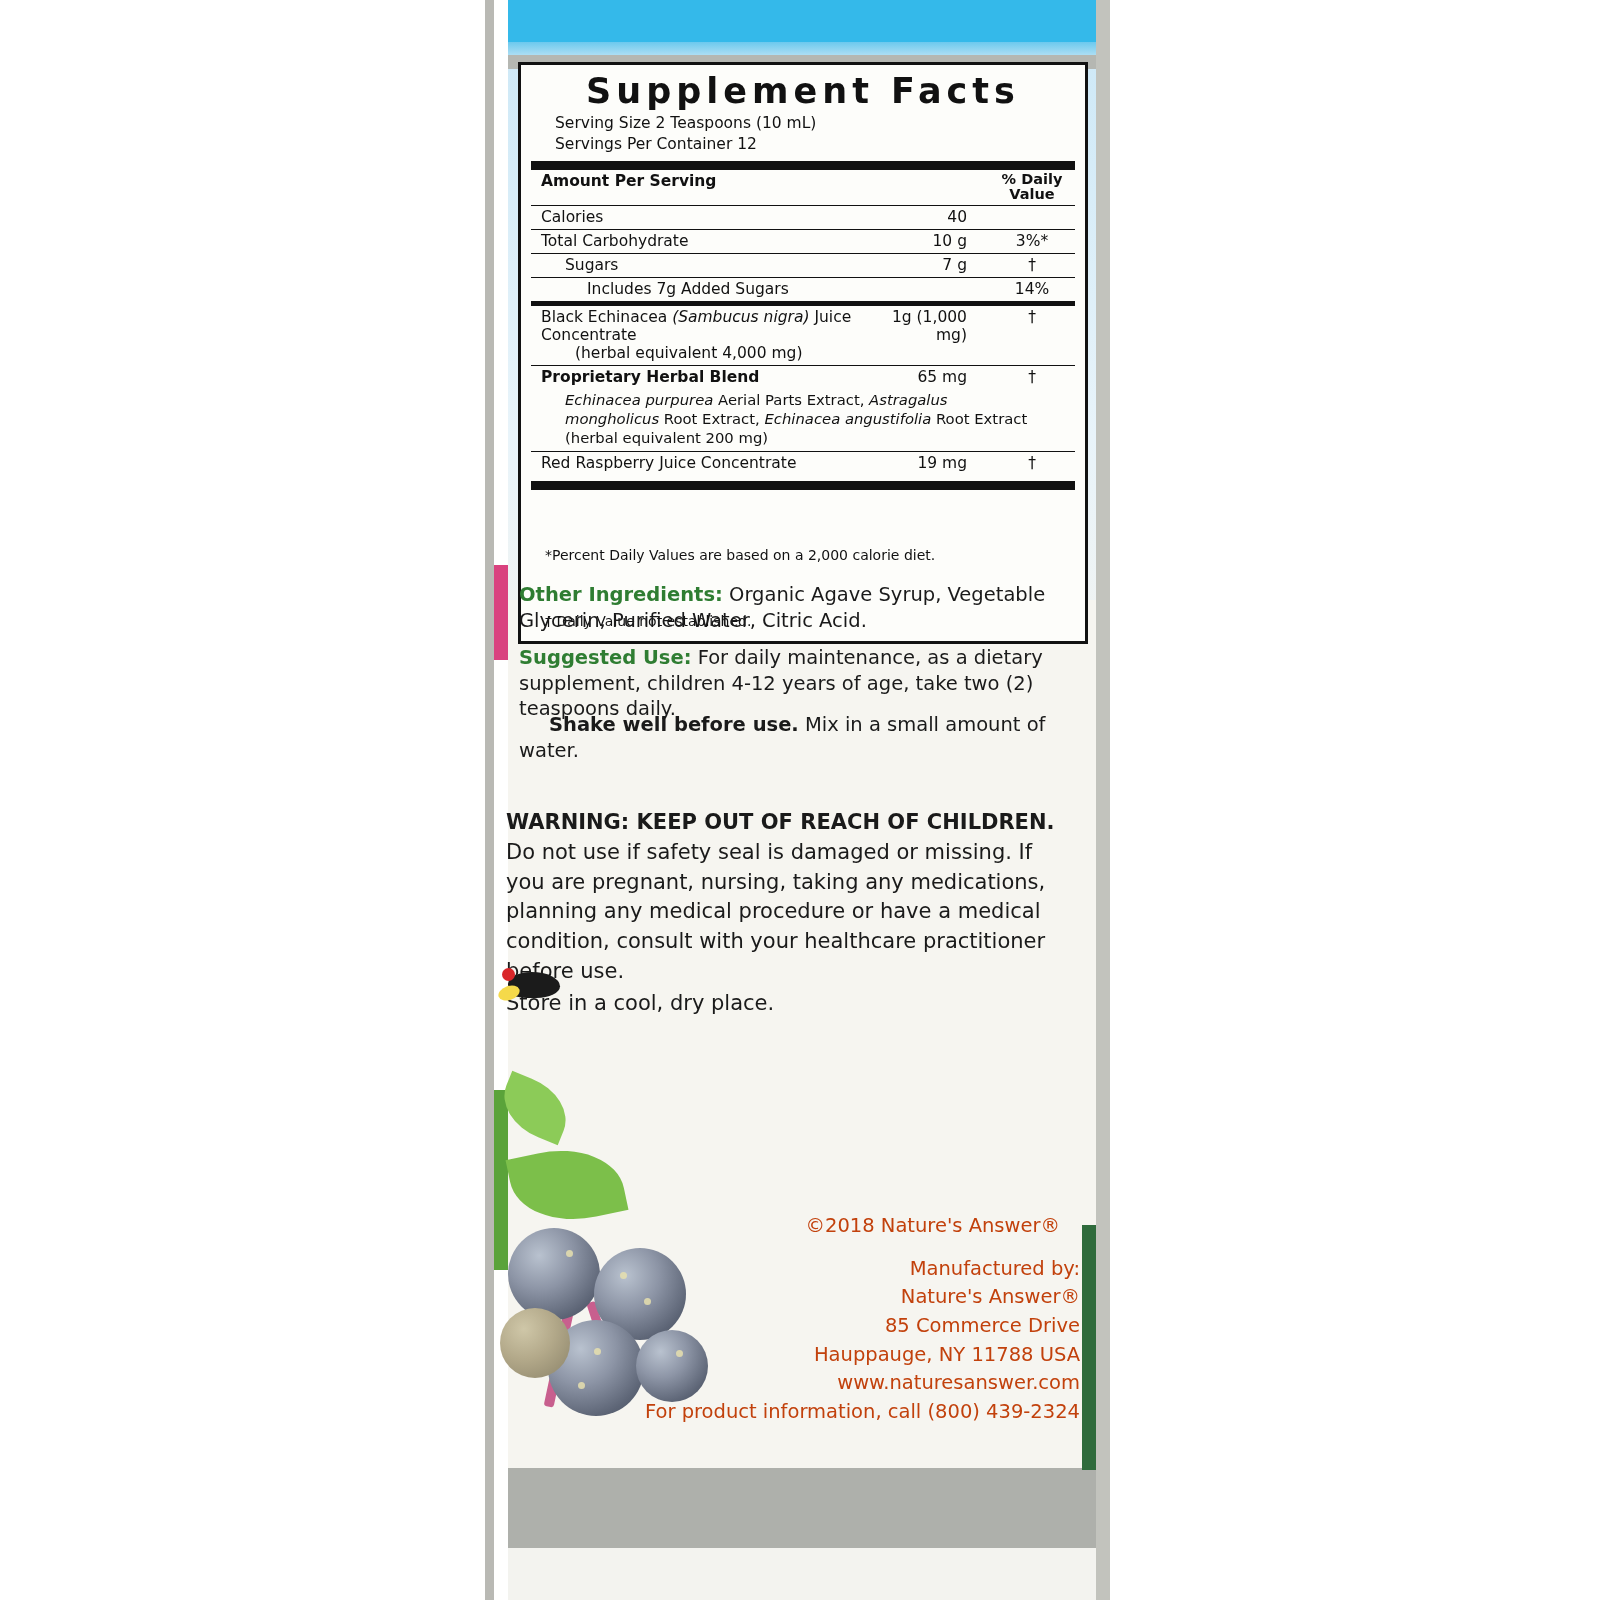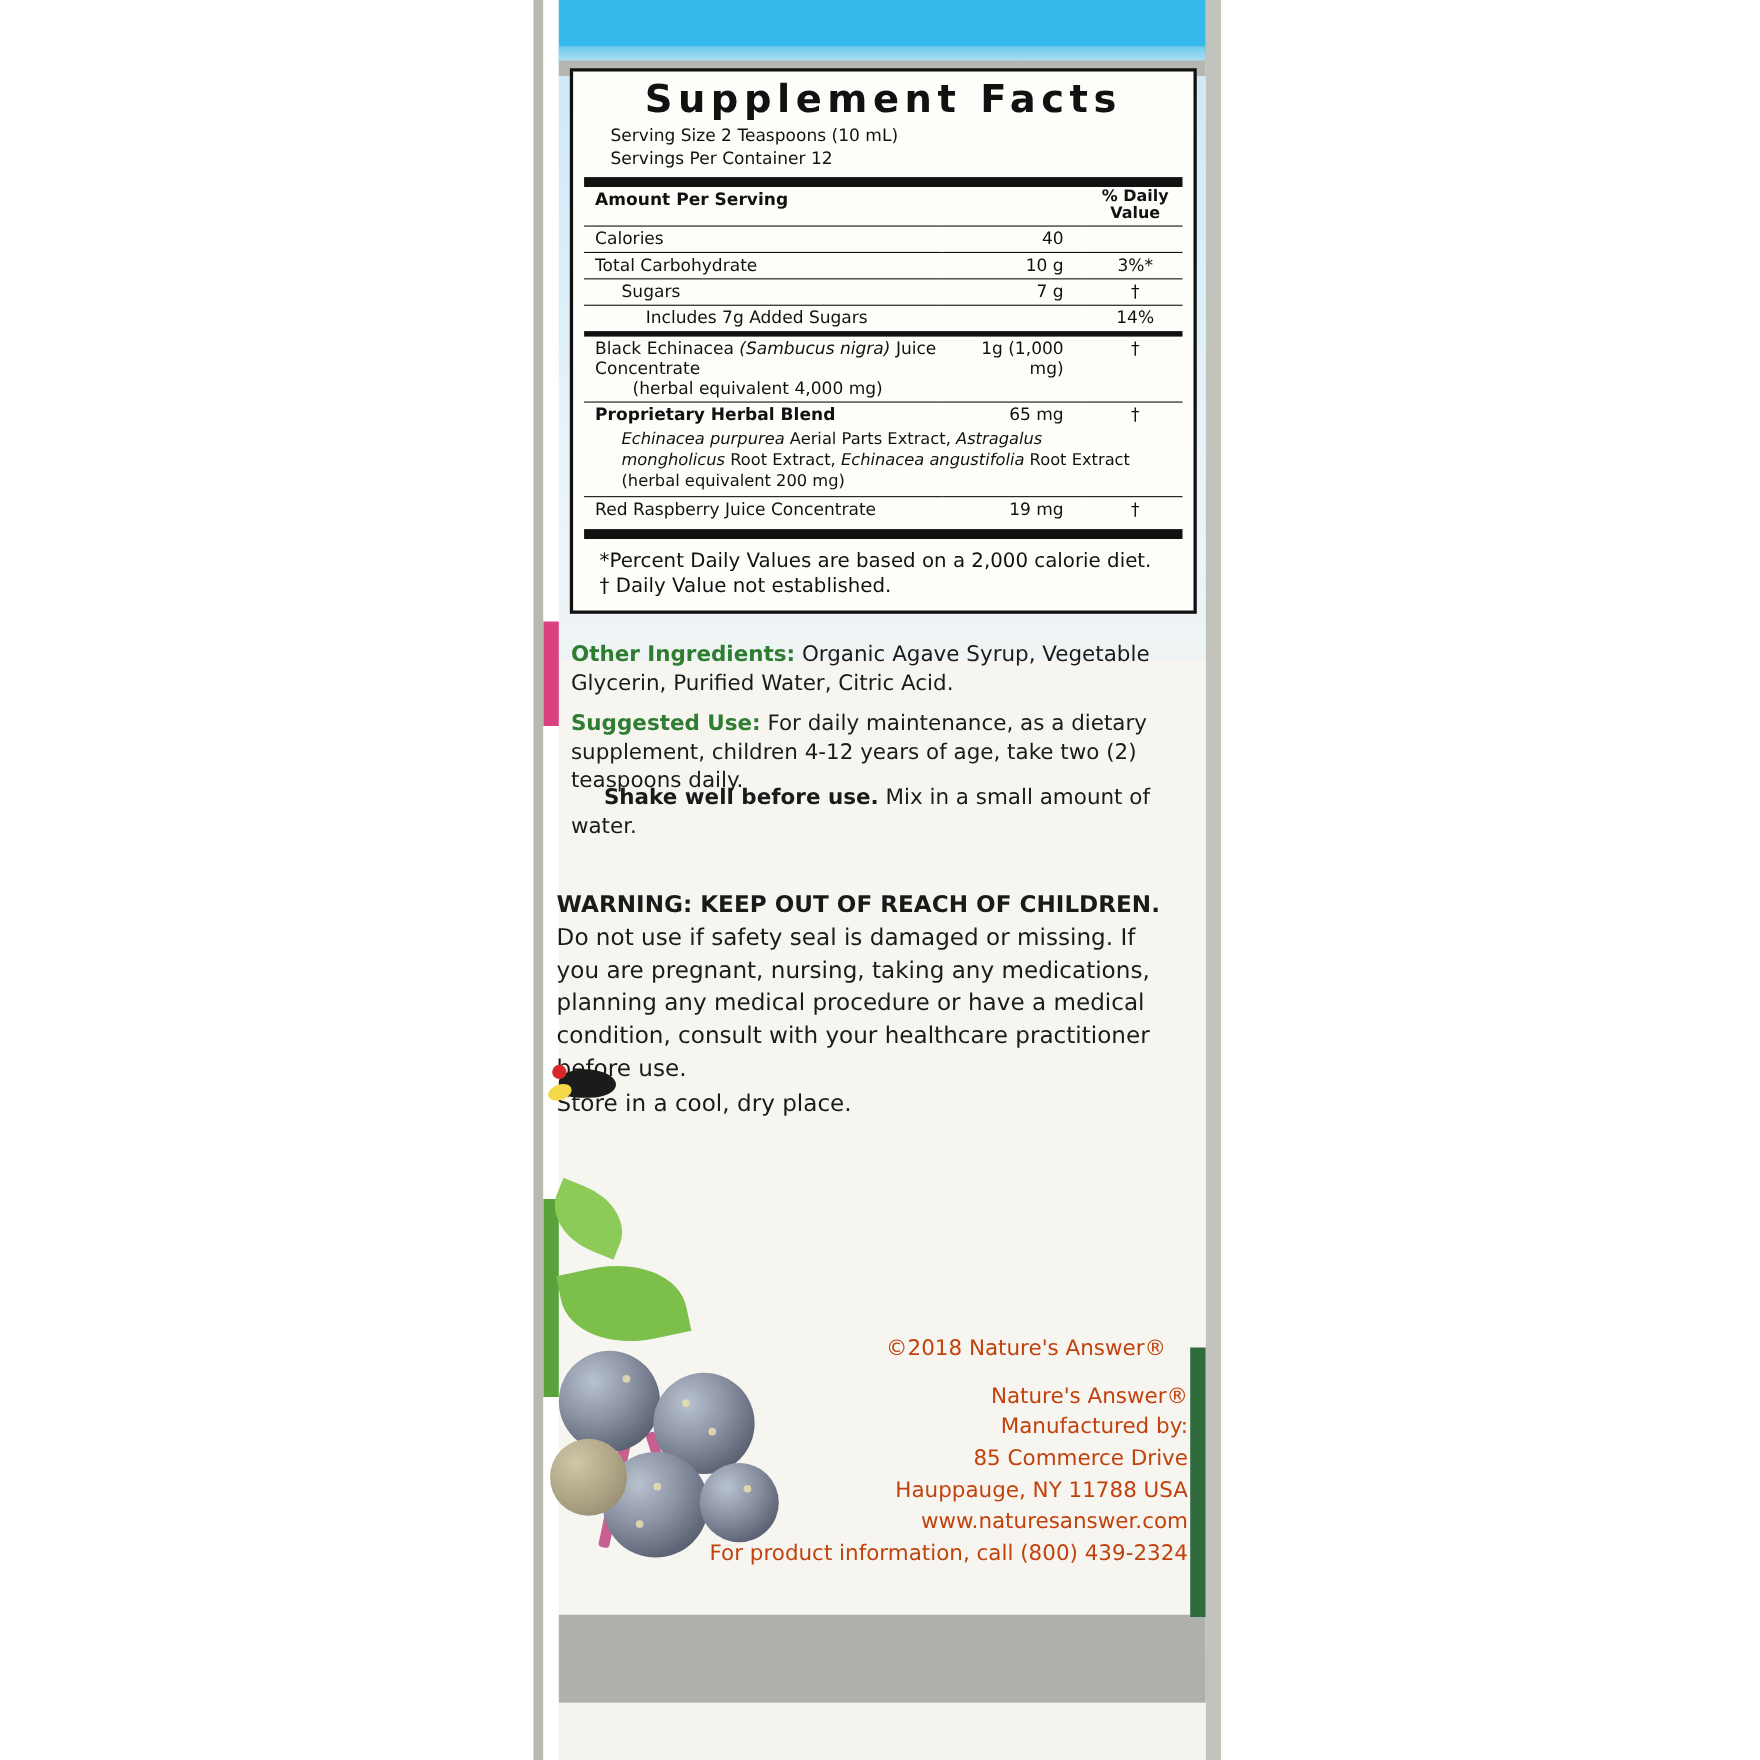--- a/index.html
+++ b/index.html
@@ -160,24 +160,25 @@
     text-align: center;
   }
   .blend-sub {
     font-size: 14.8px;
     line-height: 1.28;
     padding-left: 34px !important;
     padding-top: 4px;
     padding-bottom: 4px;
   }
   .sub-note {
-    font-size: 18px;
+    font-size: 14px;
     line-height: 1.25;
     padding-left: 14px;
     padding-top: 9px;
+    margin-top: 48px;
   }
 
   
   .txt {
     position: absolute;
     color: #1a1a1a;
     font-size: 19.5px;
     line-height: 1.32;
   }
   .label-green { color: #2f7d32; font-weight: bold; }
@@ -370,22 +371,22 @@
 </div>
 
 <div class="txt blk-warn">
   <span style="font-weight:bold;text-align:right;">WARNING: KEEP OUT OF REACH OF CHILDREN.</span><span> Do not use if safety seal is damaged or missing. If you are pregnant, nursing, taking any medications, planning any medical procedure or have a medical condition, consult with your healthcare practitioner before use.</span>
 </div>
 
 <div class="txt blk-store">Store in a cool, dry place.</div>
 
 <div class="addr">
   <div class="copy">©2018 Nature's Answer®</div>
+  <div>Manufactured by:</div>
   <div>Nature's Answer®</div>
-  <div>Manufactured by:</div>
   <div>85 Commerce Drive</div>
   <div>Hauppauge, NY 11788 USA</div>
   <div>www.naturesanswer.com</div>
   <div>For product information, call (800) 439-2324</div>
 </div>
 
 <div class="stem" style="left:556px; top:1288px; width:10px; height:120px; transform:rotate(12deg);"></div>
 <div class="stem" style="left:600px; top:1300px; width:9px; height:90px; transform:rotate(-18deg);"></div>
 
 <div class="leaf" style="left:512px; top:1148px; width:110px; height:74px; transform:rotate(-12deg);"></div>

